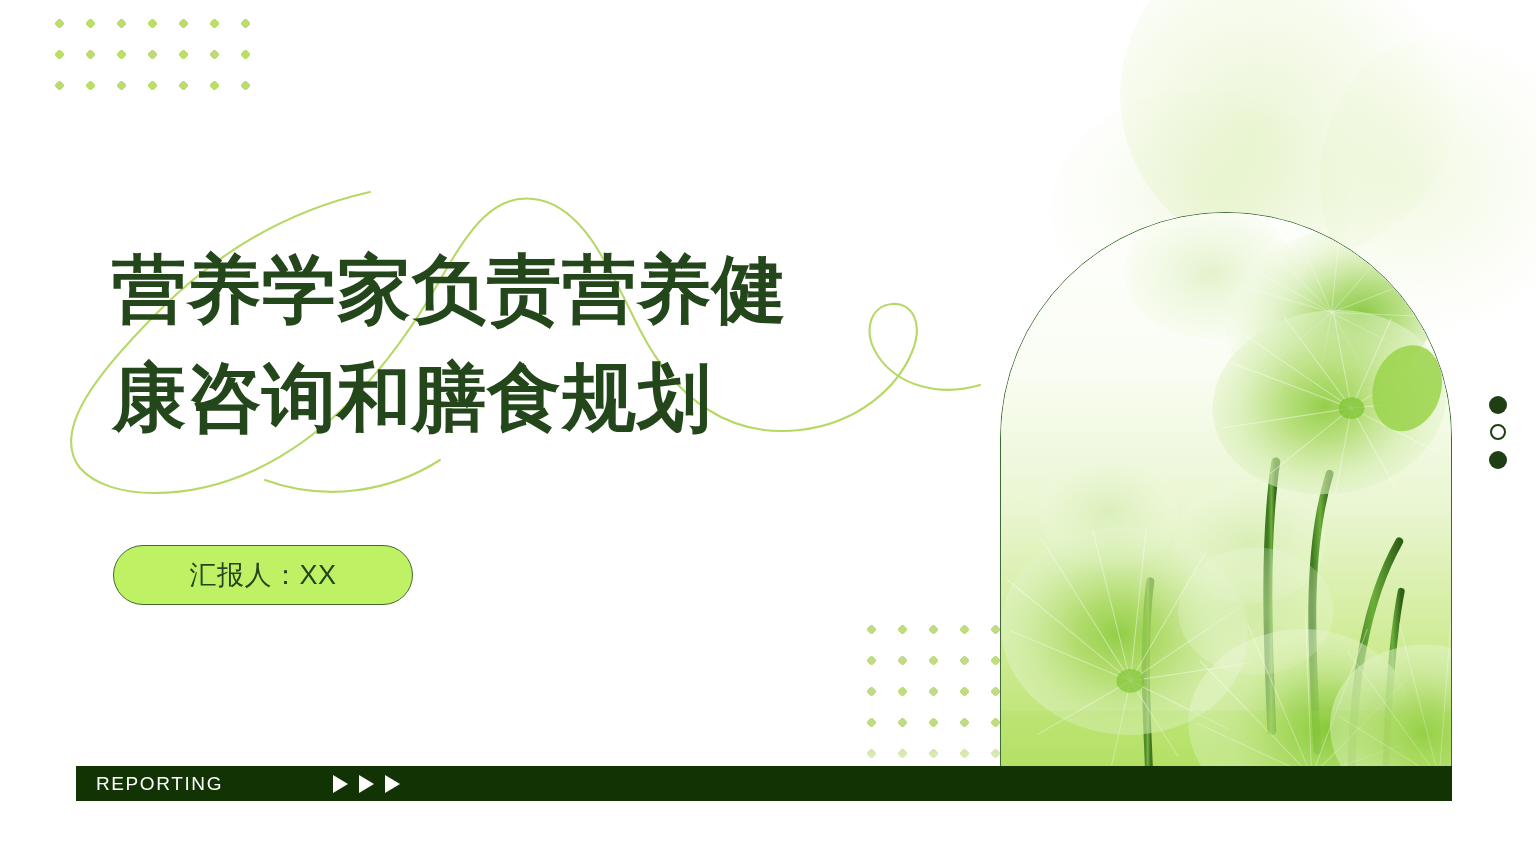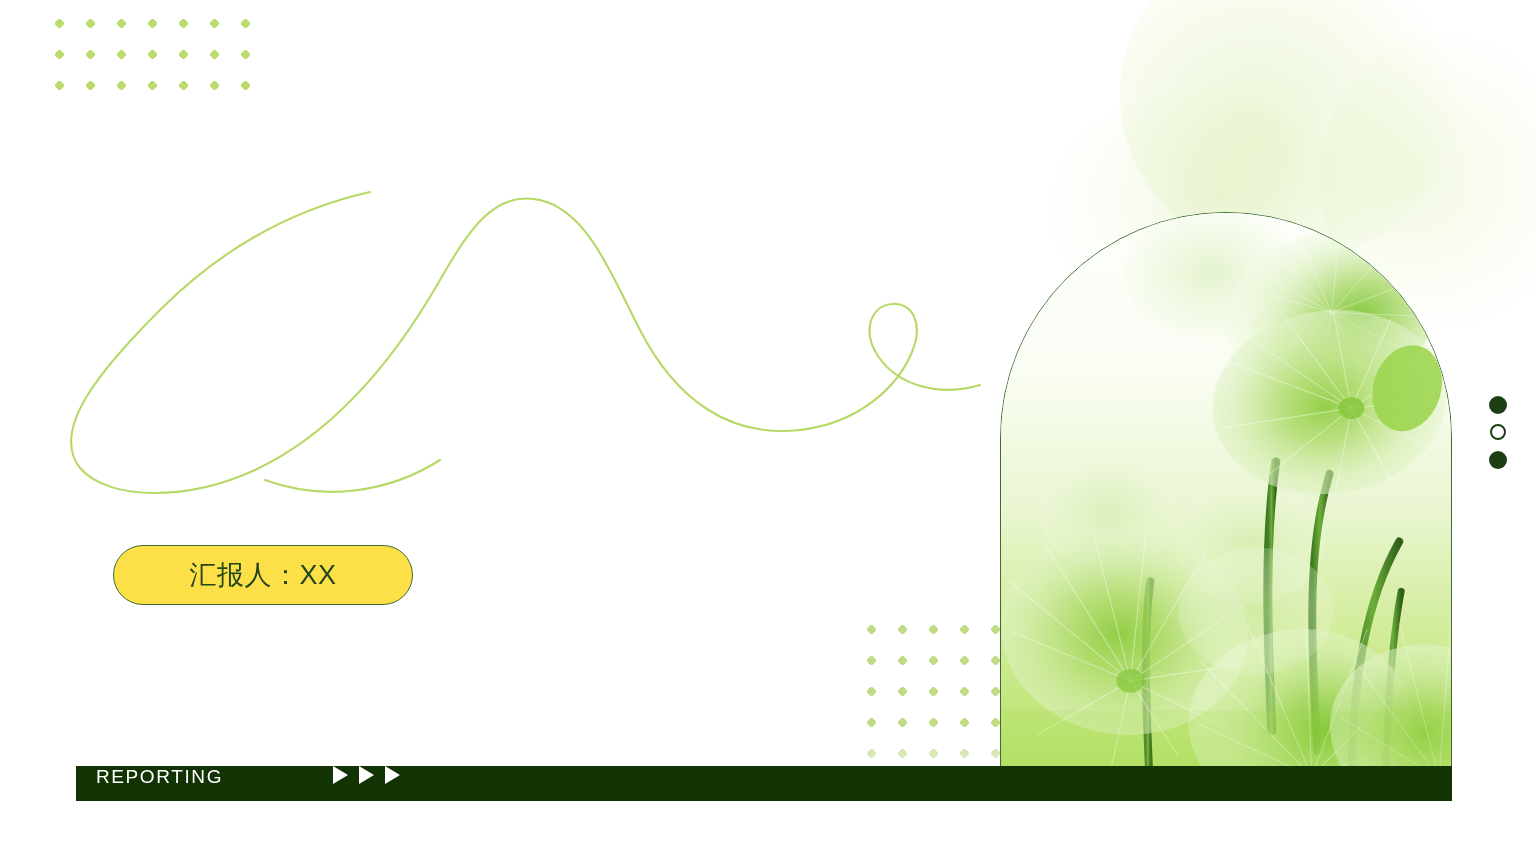--- a/index.html
+++ b/index.html
@@ -117,21 +117,21 @@
 
   
   #meta-row {
     position: absolute;
     left: 113px;
     top: 545px;
     display: flex;
     gap: 35px;
   }
   .pill {
-    background: #fde047;
+    background: #bef264;
     border: 1.5px solid #3c6b33;
     border-radius: 40px;
     height: 60px;
     display: flex;
     align-items: center;
     justify-content: center;
     font-size: 27px;
     color: #23461b;
     letter-spacing: 0.5px;
     box-sizing: border-box;
@@ -141,21 +141,21 @@
 
   
   #footer-bar {
     position: absolute;
     left: 76px;
     top: 766px;
     width: 1376px;
     height: 35px;
     background: #123405;
     display: flex;
-    align-items: flex-start;
+    align-items: center;
   }
   #footer-label {
     color: #ffffff;
     font-size: 19px;
     letter-spacing: 1.6px;
     margin-left: 20px;
   }
   #footer-arrows {
     display: flex;
     gap: 11px;
@@ -318,20 +318,24 @@
       </g>
 
       <rect x="0" y="500" width="452" height="88" fill="#a8dc55" fill-opacity="0.18"></rect>
     </svg>
   </div>
 
   <div class="side-dot" id="side-dot-1"></div>
   <div class="side-dot" id="side-dot-2"></div>
   <div class="side-dot" id="side-dot-3"></div>
 
+  <div id="title-block">
+    <div class="title-line">营养学家负责营养健</div>
+    <div class="title-line">康咨询和膳食规划</div>
+  </div>
 
   <div id="meta-row">
     <div class="pill" id="pill-presenter">
       <span>汇报人：XX</span>
     </div>
   </div>
 
   <div id="footer-bar">
     <span id="footer-label">REPORTING</span>
     <span id="footer-arrows">

